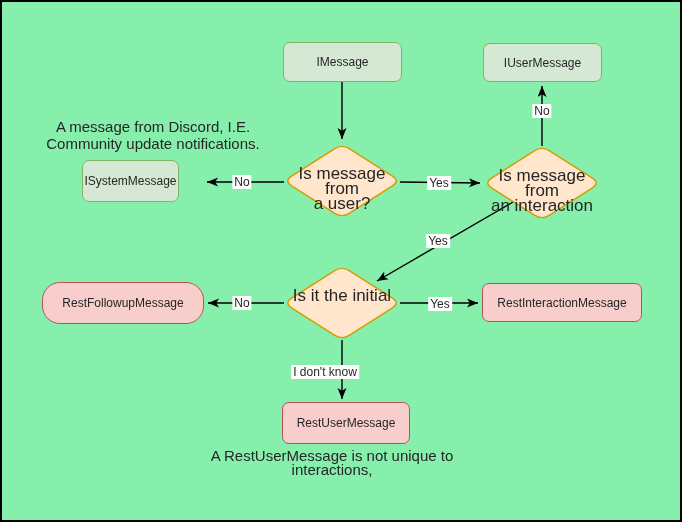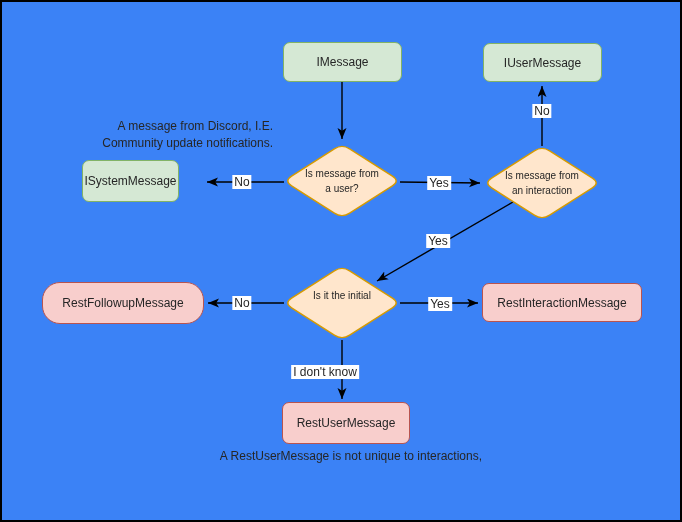--- a/index.html
+++ b/index.html
@@ -1,38 +1,38 @@
 <!DOCTYPE html>
 <html><head>
 <meta charset="utf-8">
 <style>
   html,body { margin:0; padding:0; background:#fff; }
   .canvas {
     position:relative; width:682px; height:522px; box-sizing:border-box;
-    background:#3b82f6; border:2px solid #000000; overflow:hidden;
+    background:#86efac; border:2px solid #000000; overflow:hidden;
     font-family:"Liberation Sans", sans-serif; color:#262626;
   }
   svg.edge-layer { position:absolute; left:0; top:0; width:682px; height:522px; }
   .node {
     position:absolute; display:flex; align-items:center; justify-content:center;
     border-radius:7px; font-size:12px; box-sizing:border-box; text-align:center;
     white-space:nowrap;
   }
   .node.green { background:#d5e8d4; border:1.5px solid #82b366; }
   .node.red   { background:#f8cecc; border:1.5px solid #b85450; }
   .dtext {
     position:absolute; width:120px; text-align:center;
-    font-size:10px; line-height:15px; pointer-events:none;
+    font-size:17px; line-height:15px; pointer-events:none;
   }
   .elabel {
     position:absolute; transform:translate(-50%,-50%);
     background:#ffffff; font-size:12px; line-height:12px; padding:1px 2px;
     white-space:nowrap;
   }
-  .note { position:absolute; text-align:right; font-size:12px; }
+  .note { position:absolute; text-align:center; font-size:15px; }
   .note.top { line-height:17px; }
   .note.bottom { line-height:14px; }
 </style>
 </head>
 <body>
 
 <div class="canvas">
 
   <svg class="edge-layer" viewBox="0 0 682 522" xmlns="http://www.w3.org/2000/svg">
     <defs>

